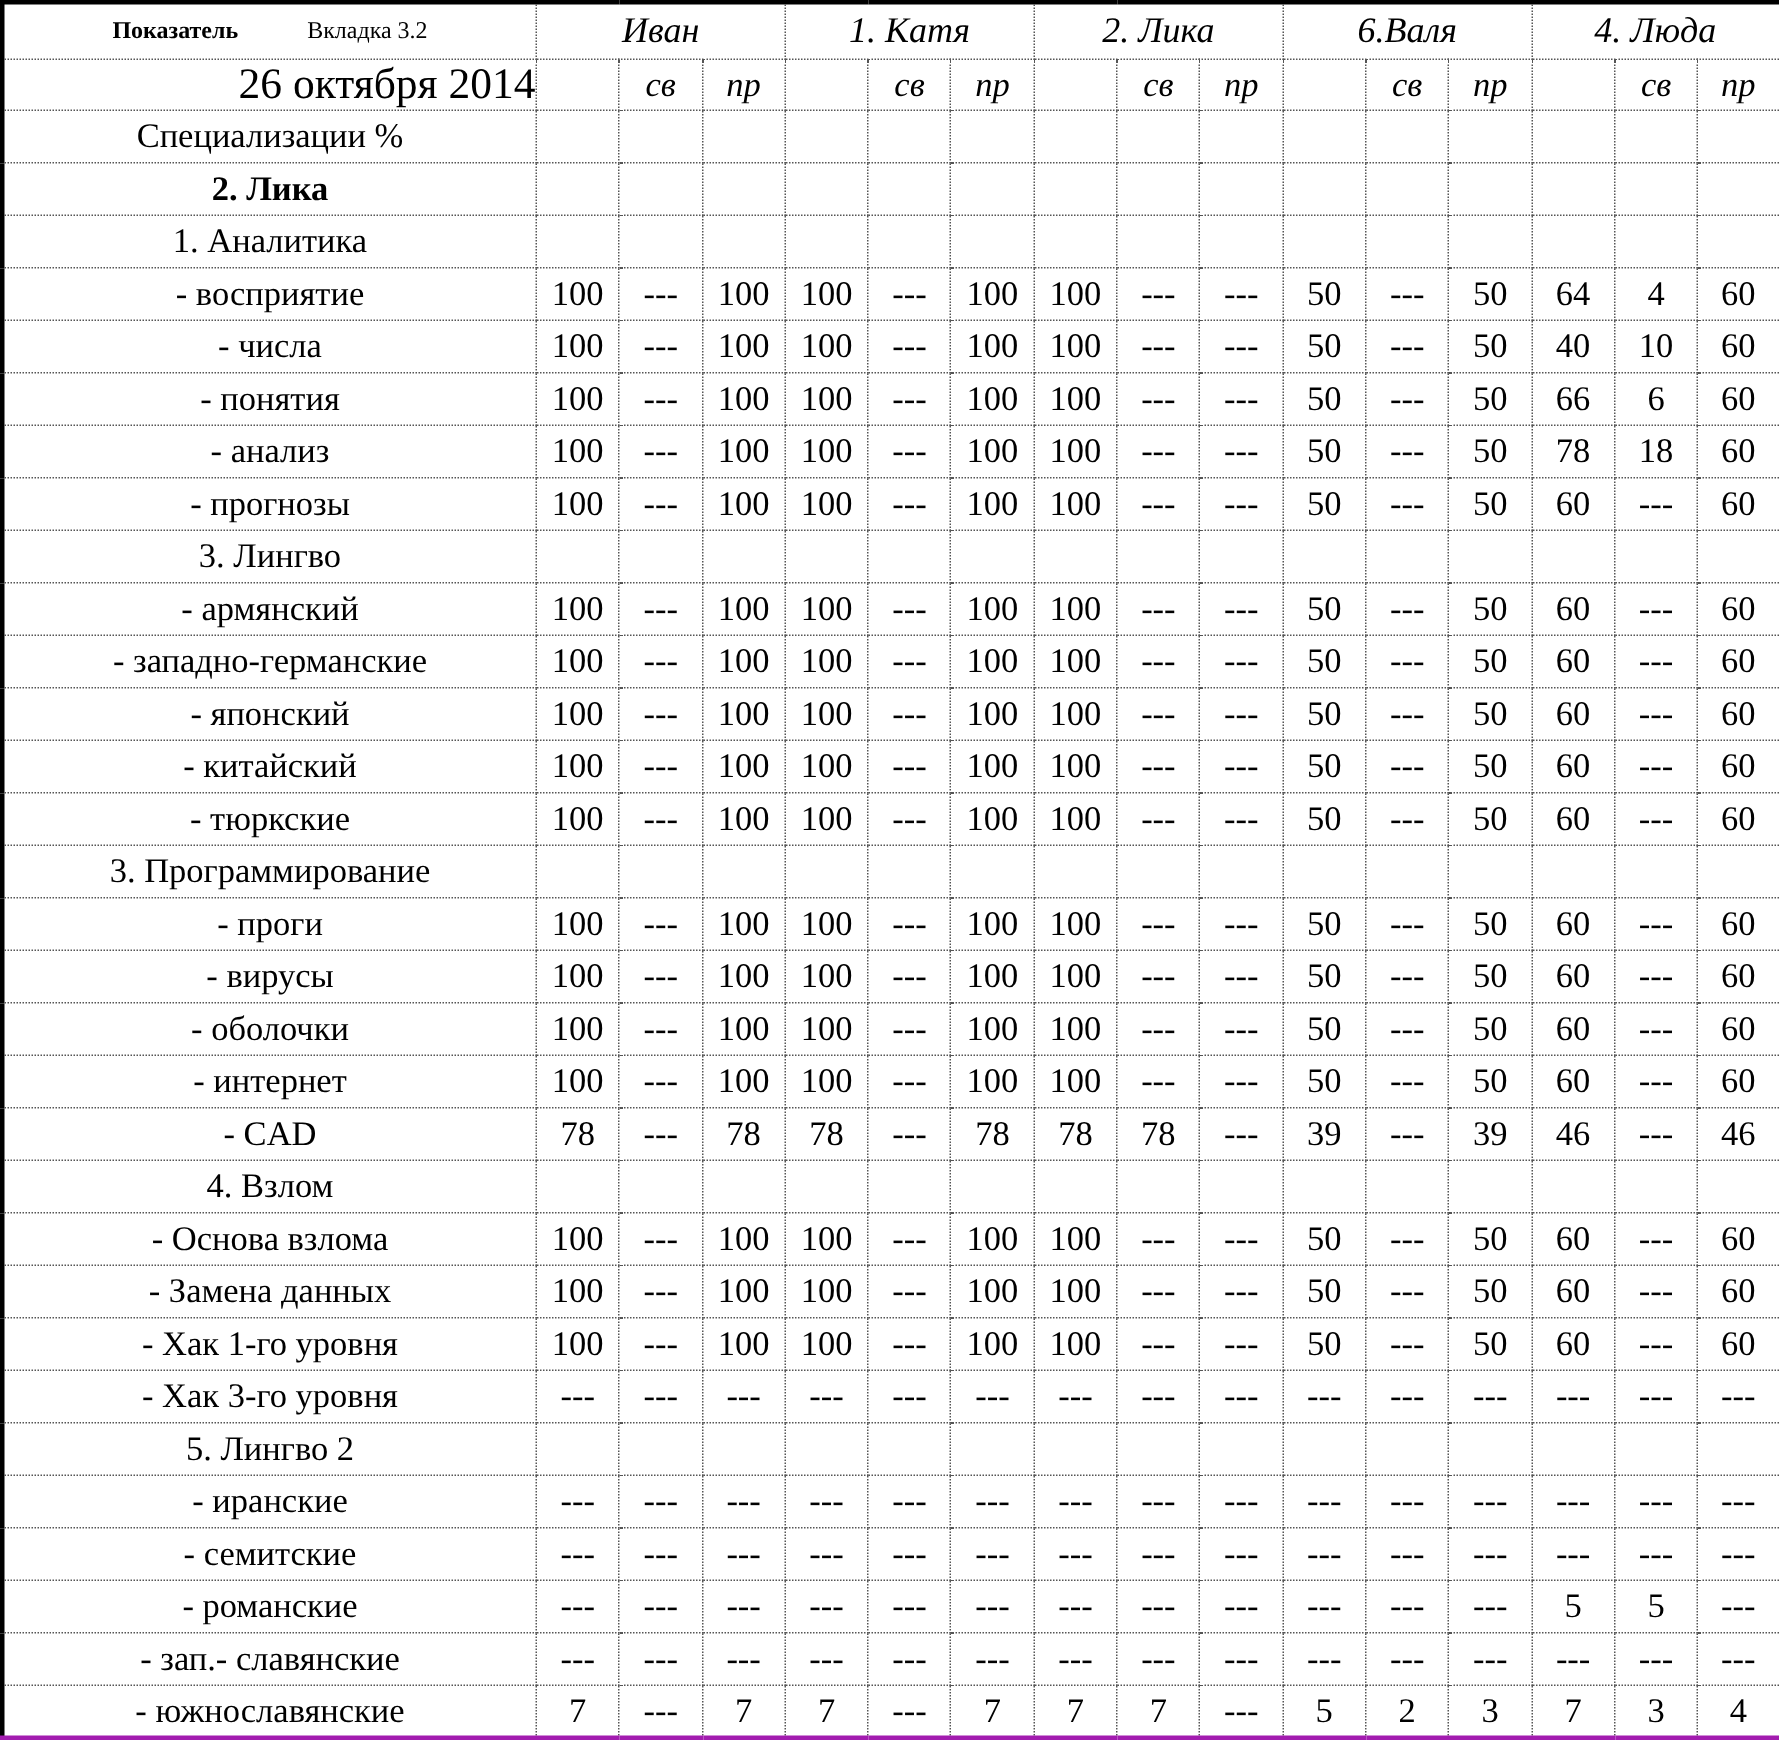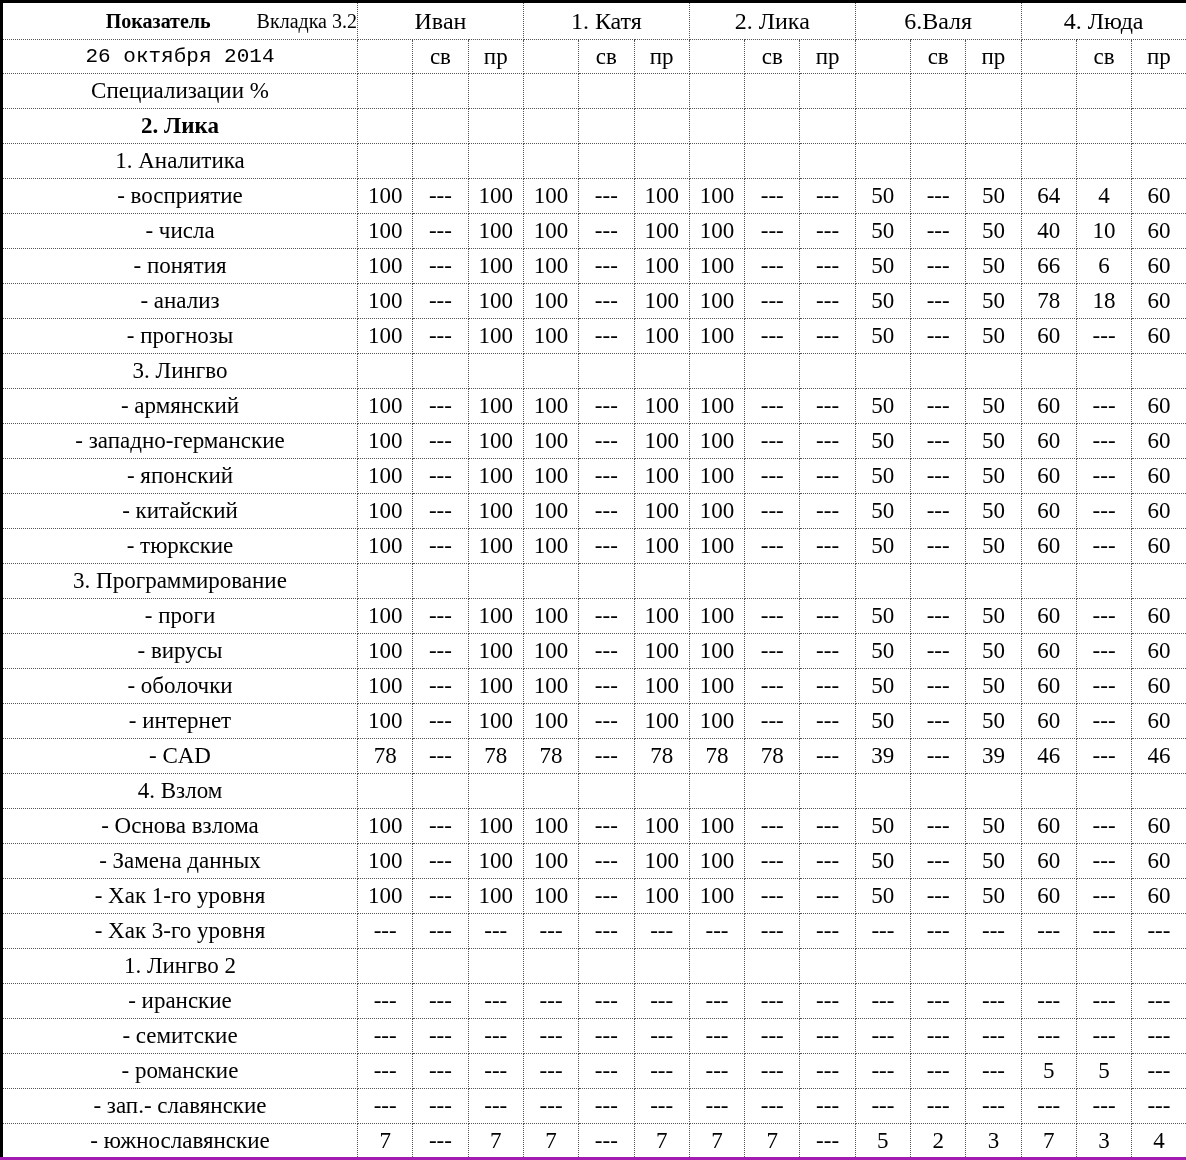--- a/index.html
+++ b/index.html
@@ -35,28 +35,28 @@
   .c    { text-align:center; font-size:23px; }
   .main { border-left:3px solid #000; font-weight:bold; }
   .sv   { border-left:2px solid #000; }
   .pr   { border-left:1px dotted #555; }
 
   
   tr.names  { height:38px; }
   tr.subhead{ height:34px; }
   tbody tr  { height:34px; }
   th.person { font-weight:bold; font-size:24px; 
-              border-left:3px solid #000; border-bottom:3px solid #000; }
-  th.titlecell { text-align:right; padding:0 7px; font-size:20px;
+              border-left:3px solid #000; border-bottom:3px solid #000;font-style:italic; }
+  th.titlecell { text-align:center; padding:0 7px; font-size:16px;
                  border-bottom:1px dotted #555; }
   .ttl { font-weight:bold; margin-right:46px; }
   .tab { font-weight:normal; }
-  th.datecell { text-align:center; padding:0 7px; font-size:21px; font-weight:normal;font-family:Liberation Mono, monospace; }
+  th.datecell { text-align:right; padding:0 7px; font-size:29px; font-weight:normal; }
   tr.subhead > * { border-bottom:3px solid #000; }
-  tr.subhead .c { font-size:23px; }
+  tr.subhead .c { font-size:23px;font-style:italic; }
 
   
   tr.divider > * { border-top:3px solid #000; }
 </style>
 </head>
 <body>
 
 <table class="spec">
   <colgroup>
     <col style="width:356px">
@@ -537,21 +537,21 @@
         <td class="c sv">---</td>
         <td class="c pr">---</td>
         <td class="c main">---</td>
         <td class="c sv">---</td>
         <td class="c pr">---</td>
         <td class="c main">---</td>
         <td class="c sv">---</td>
         <td class="c pr">---</td>
       </tr>
       <tr class="divider">
-        <td class="lbl">1. Лингво 2</td>
+        <td class="lbl">5. Лингво 2</td>
         <td class="c main"></td>
         <td class="c sv"></td>
         <td class="c pr"></td>
         <td class="c main"></td>
         <td class="c sv"></td>
         <td class="c pr"></td>
         <td class="c main"></td>
         <td class="c sv"></td>
         <td class="c pr"></td>
         <td class="c main"></td>

